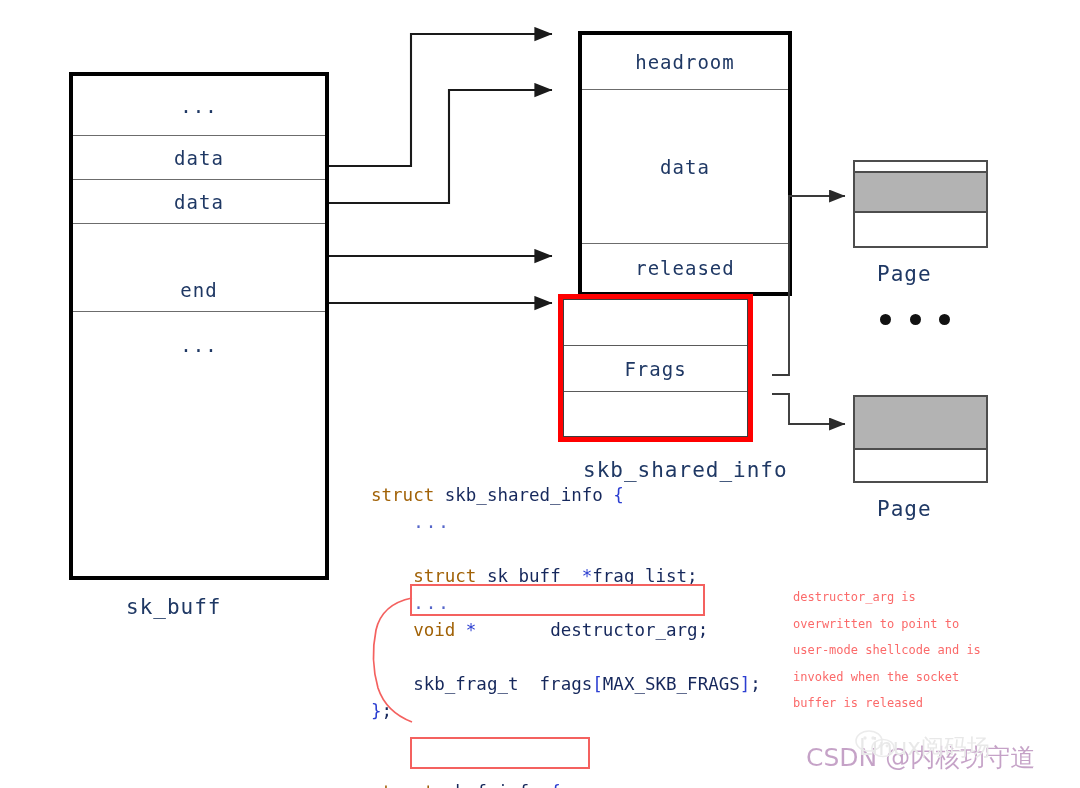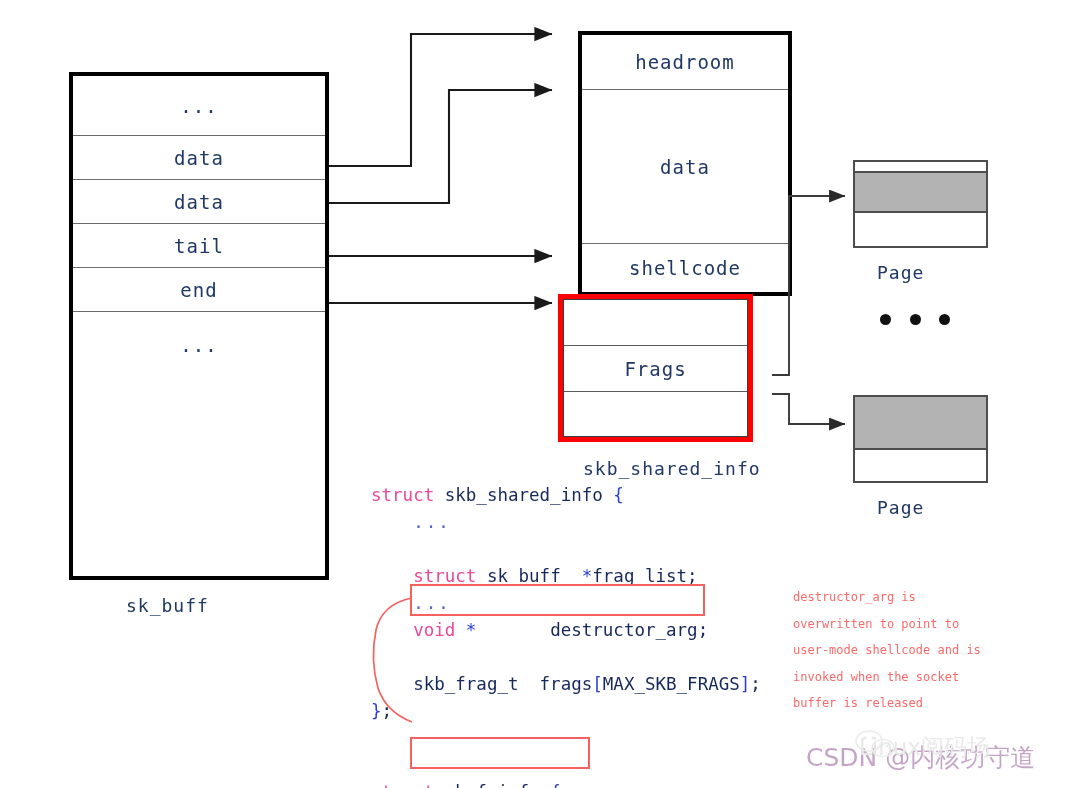--- a/index.html
+++ b/index.html
@@ -58,38 +58,38 @@
   }
   .si-row.last{border-bottom:none;}
 
   
   .page-box{position:absolute;box-sizing:border-box;border:2px solid #4d4d4d;background:#fff;}
   .page-seg{position:absolute;left:0;width:100%;box-sizing:border-box;}
   .page-seg.grey{background:#b3b3b3;}
   .page-seg.line-b{border-bottom:2px solid #4d4d4d;}
 
   .caption{
-    position:absolute;color:#1f3864;font-size:18px;letter-spacing:1px;
+    position:absolute;color:#1f3864;font-size:21px;letter-spacing:1px;
     white-space:nowrap;
   }
 
   
   #page-ellipsis{
     position:absolute;left:880px;top:306px;width:70px;height:26px;
     display:flex;align-items:center;justify-content:space-between;
   }
   #page-ellipsis i{display:block;width:11px;height:11px;border-radius:50%;background:#111;}
 
   
   #code-block{
     position:absolute;left:371px;top:482px;
     font-family:"DejaVu Sans Mono","Liberation Mono",monospace;
     font-size:17.5px;line-height:27px;white-space:pre;
   }
-  .kw{color:#ec4899;}
+  .kw{color:#a16207;}
   .id{color:#16285c;}
   .pn{color:#2b3ed1;}
   .dots{color:#5566c9;letter-spacing:2px;}
 
   
   .code-hl{position:absolute;box-sizing:border-box;border:2px solid #f4615f;}
   #hl-destructor{left:410px;top:584px;width:295px;height:32px;}
   #hl-callback{left:410px;top:737px;width:180px;height:32px;}
 
   
@@ -130,41 +130,38 @@
   <div class="box" id="skbuff-box">
     <div class="skb-row" id="skb-r0" style="top:0px;height:60px;">
         <span>...</span>
       </div>
     <div class="skb-row" id="skb-r1" style="top:60px;height:44px;">
         <span>data</span>
       </div>
     <div class="skb-row" id="skb-r2" style="top:104px;height:44px;">
         <span>data</span>
       </div>
-    <div class="skb-row" id="skb-r3" style="top:148px;height:44px;">
-        <span>tail</span>
-      </div>
     <div class="skb-row" id="skb-r4" style="top:192px;height:44px;">
         <span>end</span>
       </div>
     <div class="skb-row noline" id="skb-r5" style="top:236px;height:264px;align-items:flex-start;padding-top:22px;">
         <span>...</span>
       </div>
   </div>
   <div class="caption" style="left:126px;top:595px;">sk_buff</div>
 
   <div class="box" id="buffer-box">
     <div class="buf-row" style="top:0px;height:55px;">
         <span>headroom</span>
       </div>
     <div class="buf-row" style="top:55px;height:154px;">
         <span>data</span>
       </div>
     <div class="buf-row last" style="top:209px;height:48px;">
-        <span>shellcode</span>
+        <span>released</span>
       </div>
   </div>
 
   <div class="box" id="shared-info-box">
     <div id="shared-info-inner">
       <div class="si-row" style="top:0px;height:46px;">
           <span></span>
         </div>
       <div class="si-row" style="top:46px;height:46px;">
           <span>Frags</span>

